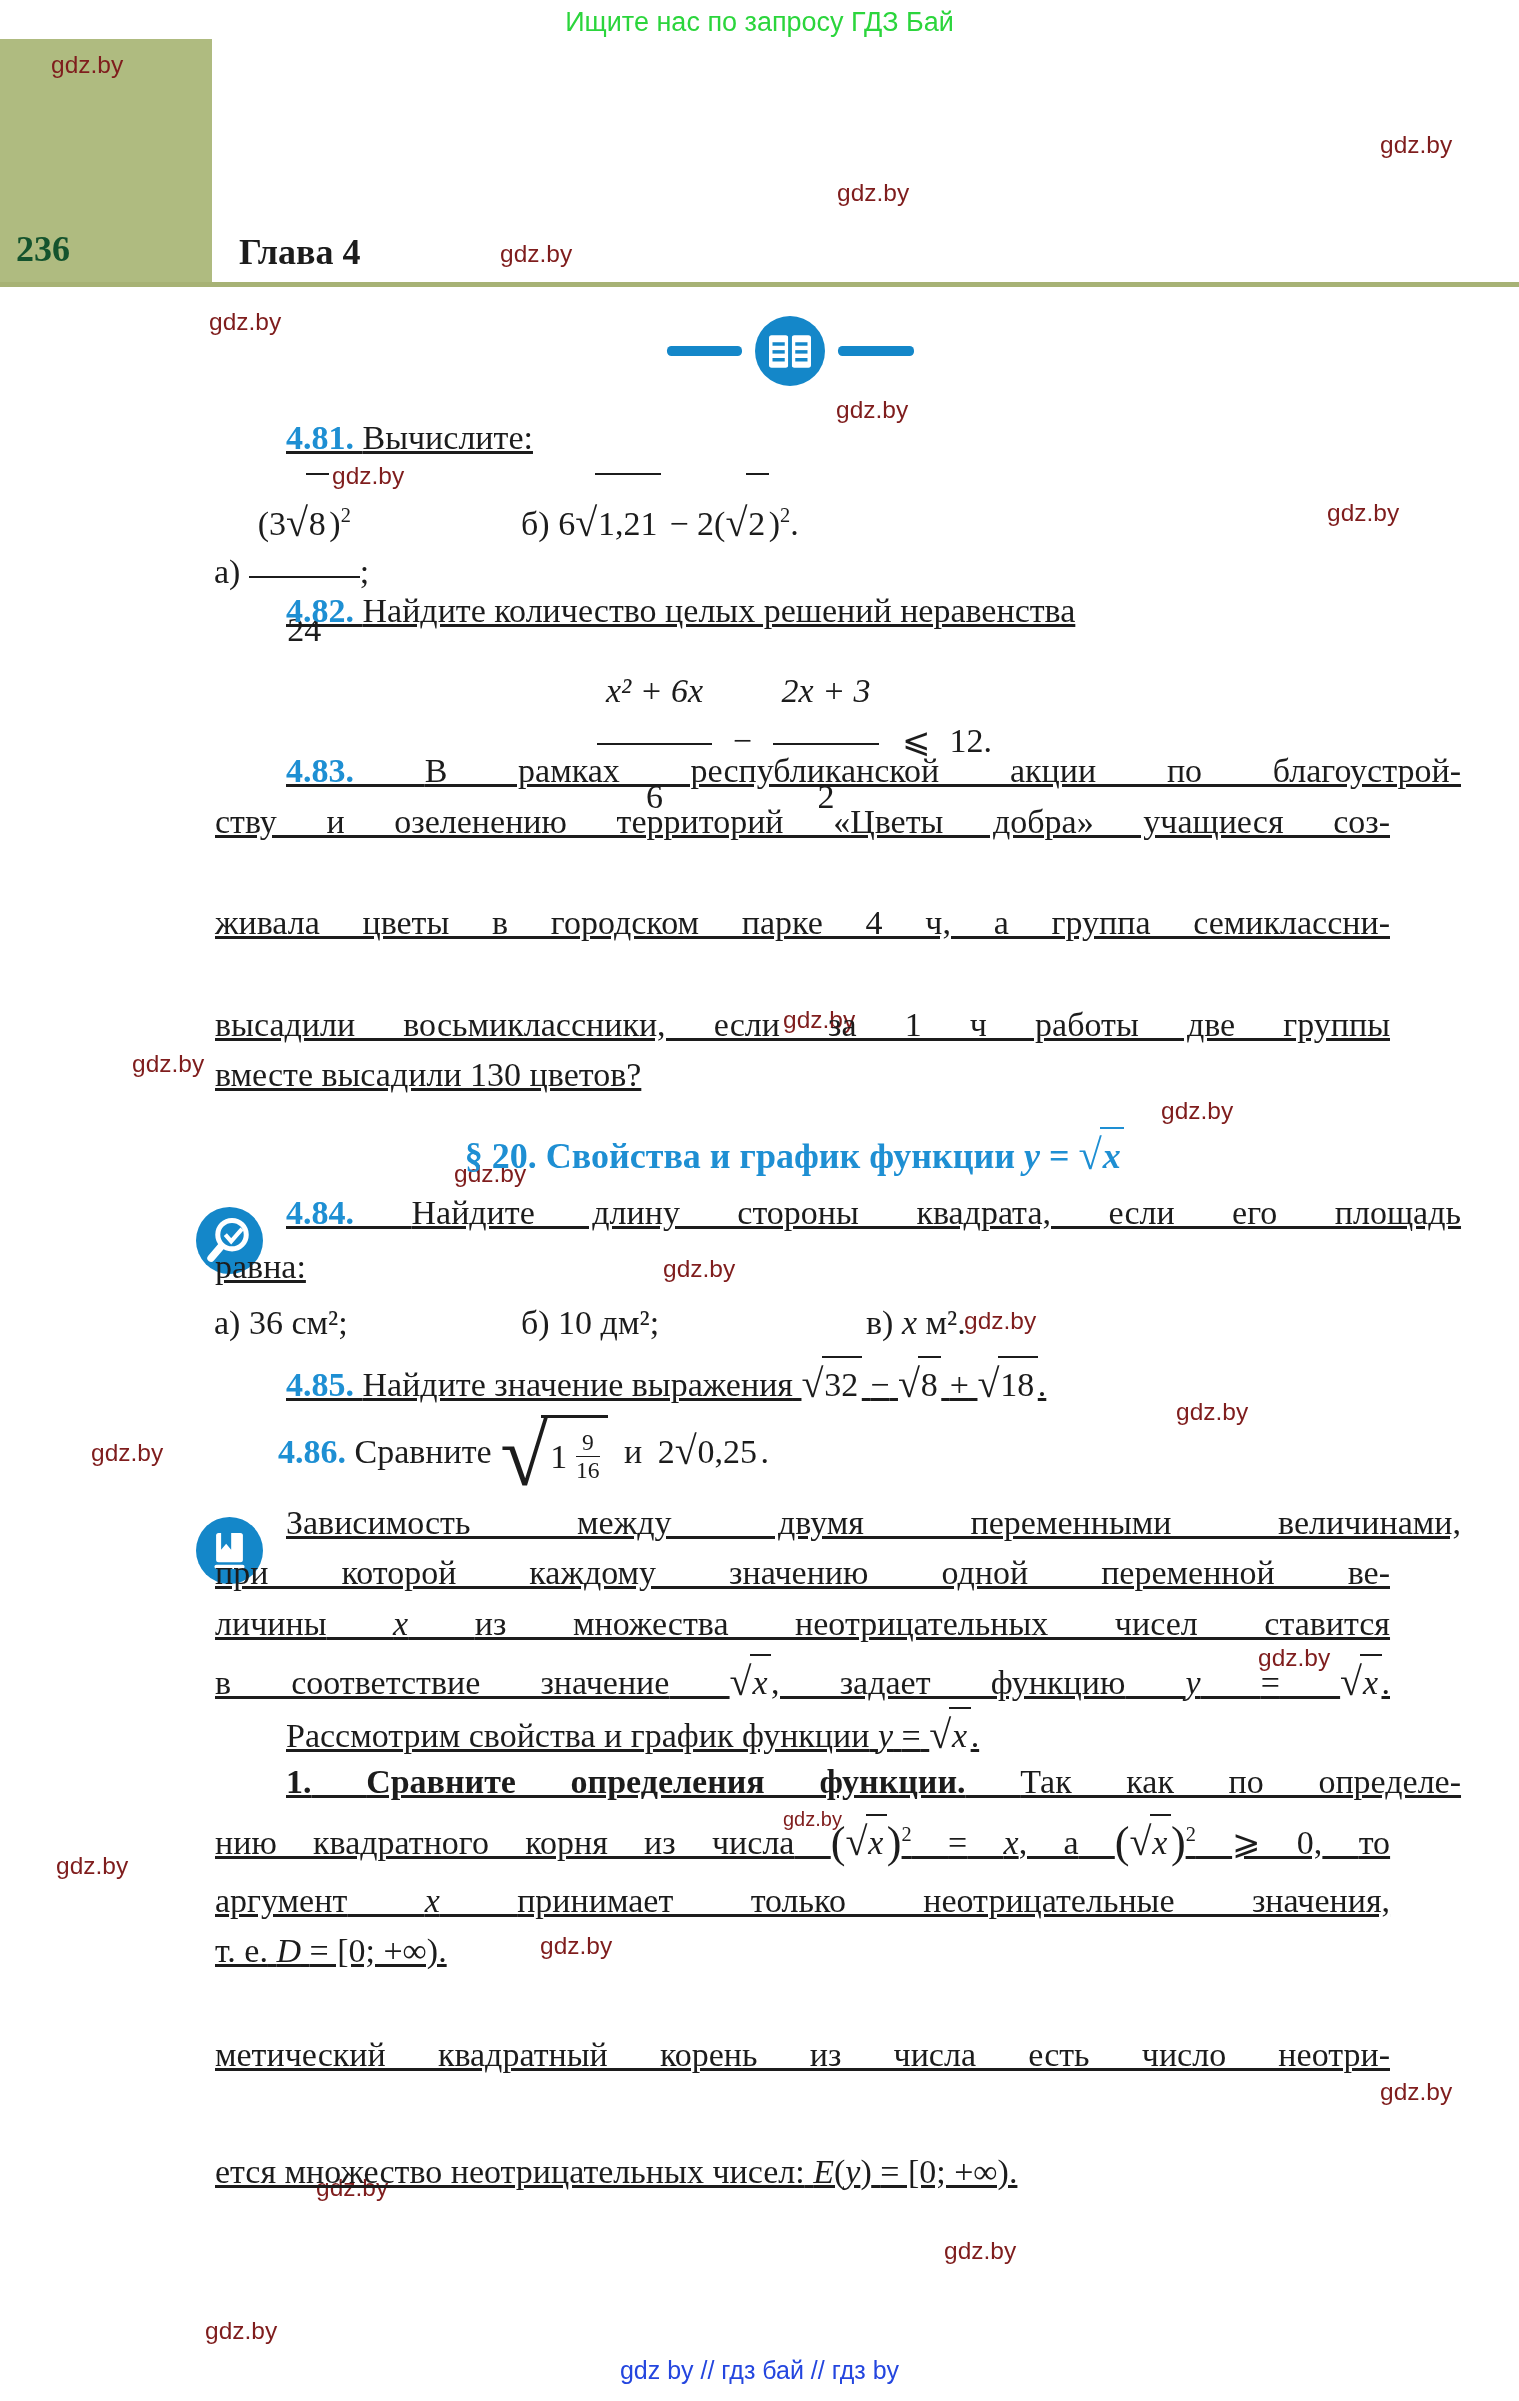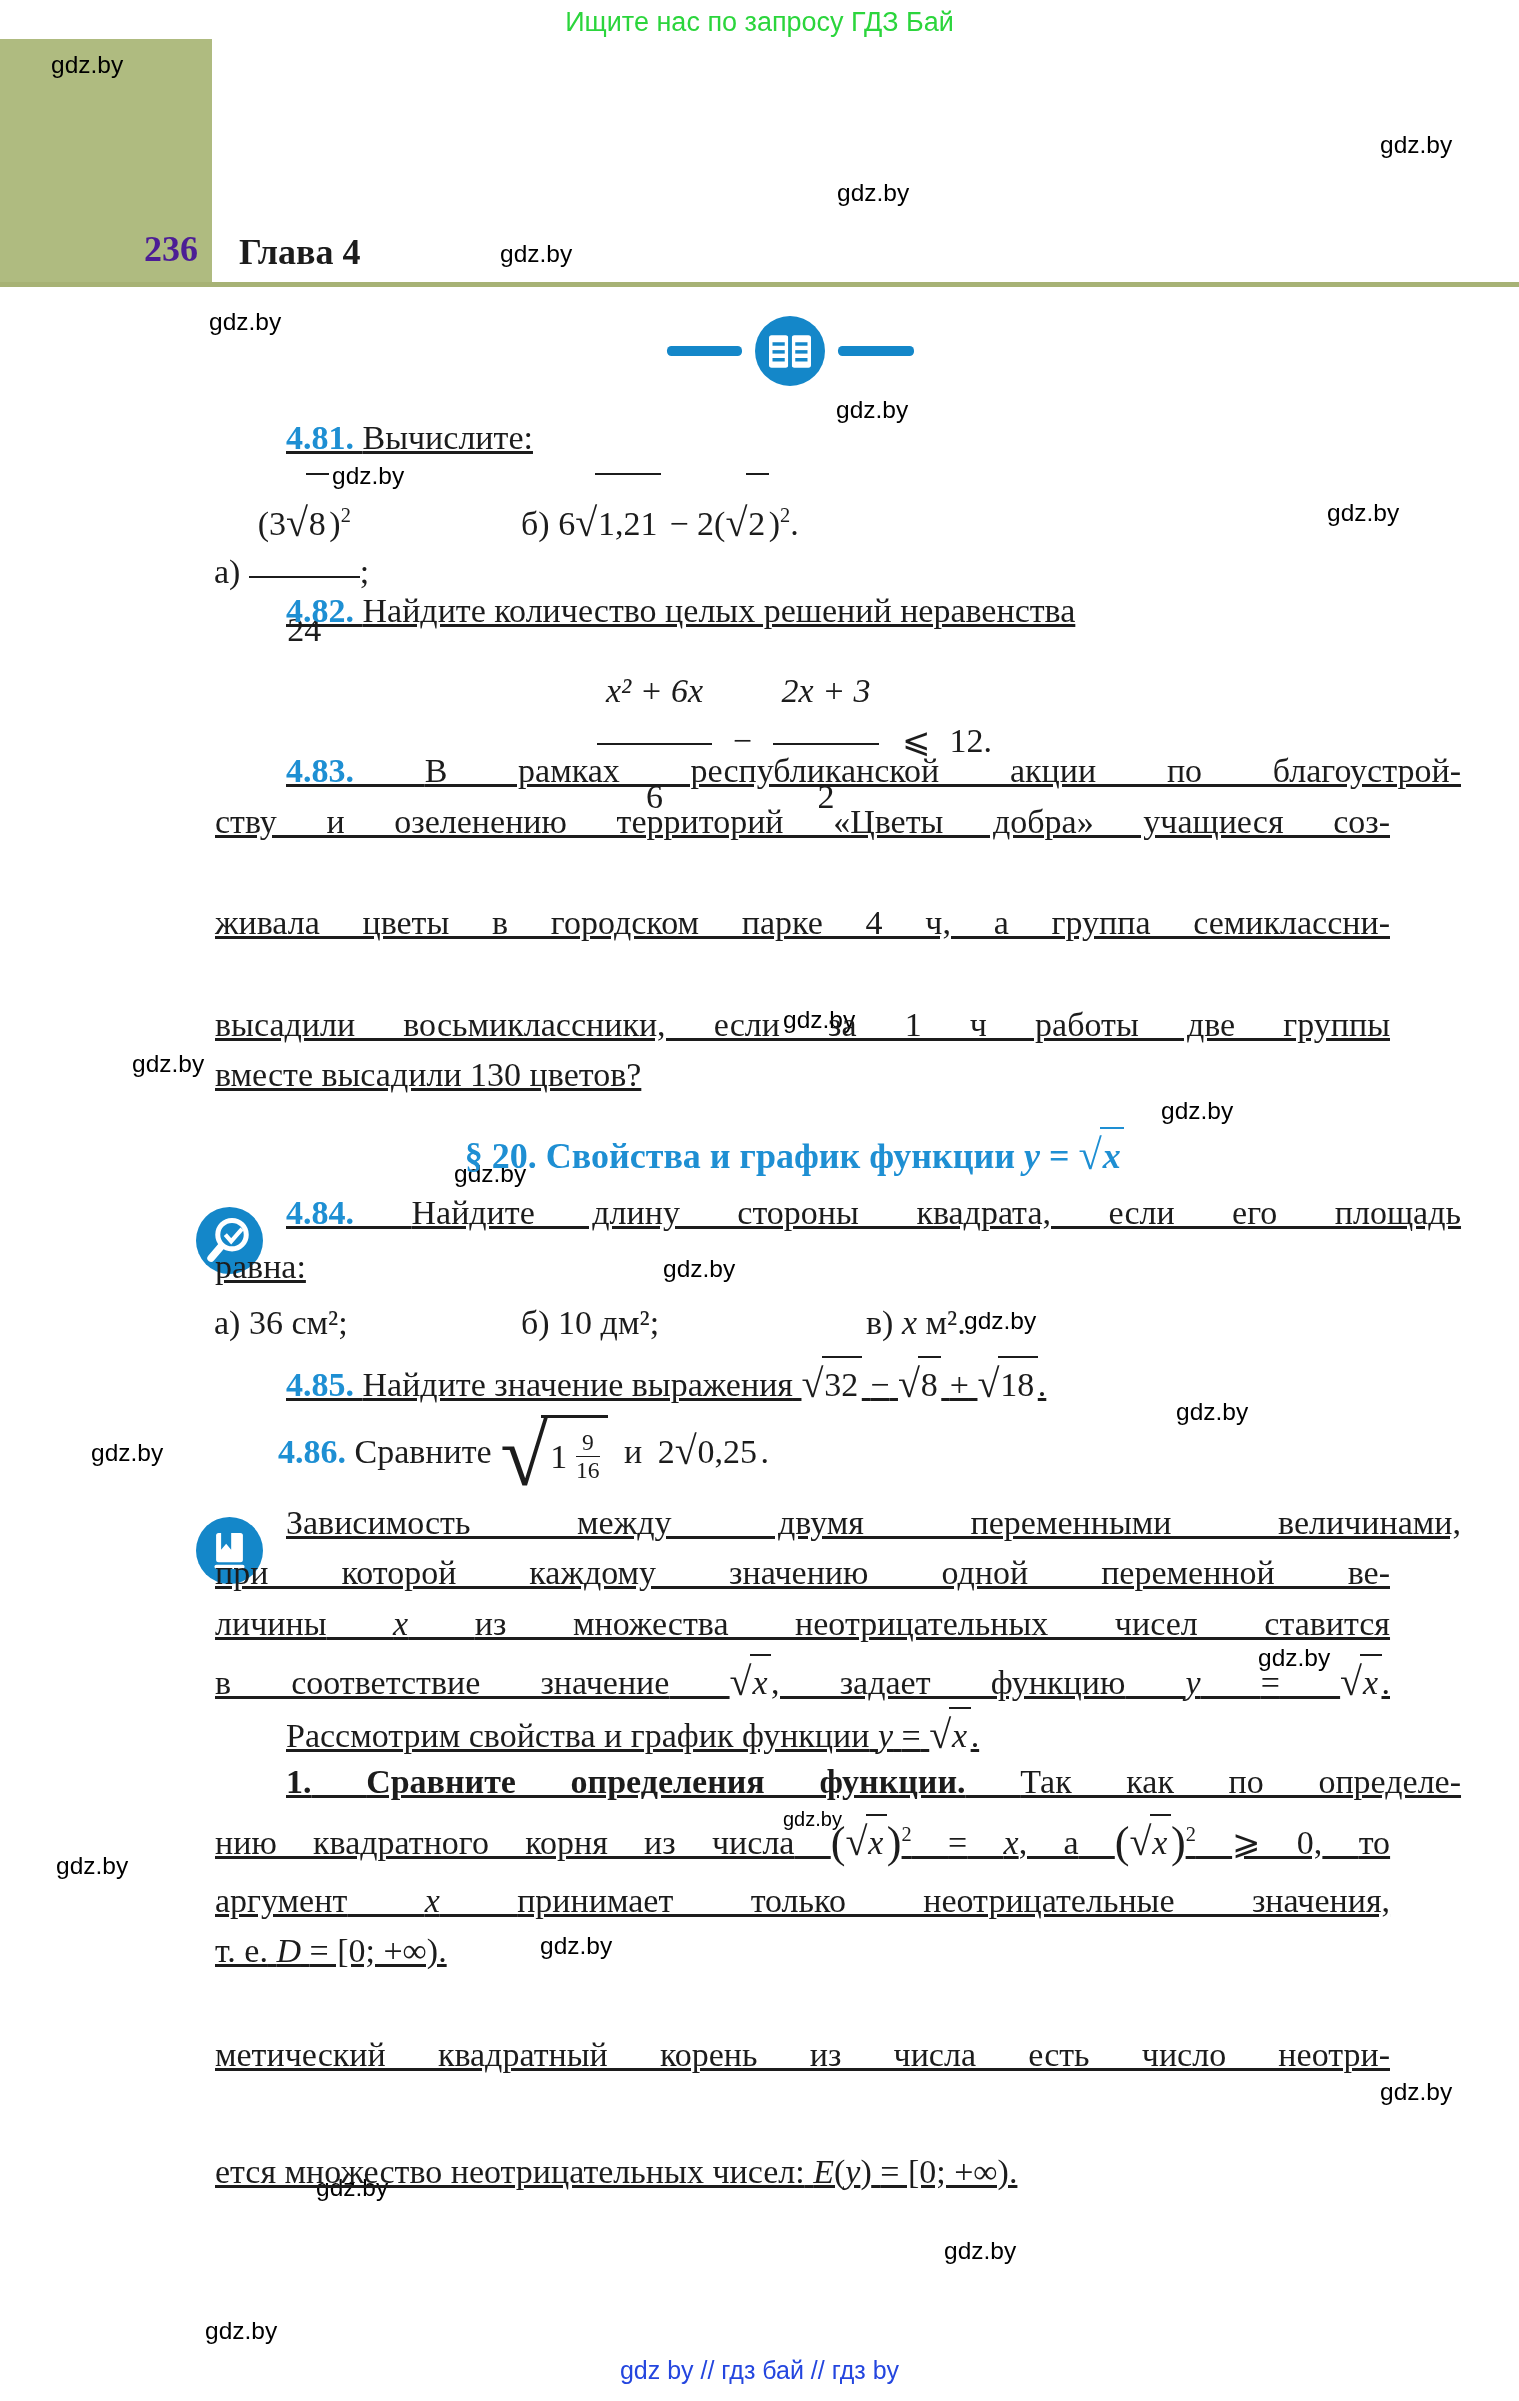--- a/index.html
+++ b/index.html
@@ -1,26 +1,26 @@
 <!DOCTYPE html>
 <html style="font-size:14px"><head>
 <meta charset="utf-8">
 <style>
   html,body{margin:0;padding:0;background:#ffffff;}
   .page{position:relative;width:1519px;height:2401px;background:#fff;overflow:hidden;
         font-family:"Liberation Serif","DejaVu Serif",serif;color:#1c1c1c;}
   .banner{position:absolute;left:0;top:7px;width:100%;text-align:center;
           font-family:"Liberation Sans","DejaVu Sans",sans-serif;font-size:27px;color:#2bd53c;}
   .greenbox{position:absolute;left:0;top:39px;width:212px;height:243px;background:#afbb80;}
-  .pageno{position:absolute;left:0;top:189px;width:198px;text-align:right;
-          font-size:36px;font-weight:bold;color:#4c1d95;}
+  .pageno{position:absolute;left:16px;top:189px;width:198px;text-align:left;
+          font-size:36px;font-weight:bold;color:#14532d;}
   .chapter{position:absolute;left:239px;top:231px;font-size:36px;font-weight:bold;}
   .rule{position:absolute;left:0;top:282px;width:100%;height:5.3px;background:#a7b275;}
   .wm{position:absolute;font-family:"Liberation Sans","DejaVu Sans",sans-serif;
-      font-size:24.5px;color:#000000;white-space:nowrap;}
+      font-size:24.5px;color:#7f1d1d;white-space:nowrap;}
   .wm-sm{font-size:20px;}
   .divbar{position:absolute;top:346px;height:9.6px;background:#1487c9;border-radius:4.4px;}
   .circicon{position:absolute;}
   .line{position:absolute;left:215px;width:1175px;height:51px;line-height:51px;
         font-size:34px;text-decoration:underline;}
   .nowrapline{white-space:nowrap;}
   .j{text-align:justify;text-align-last:justify;}
   .ind{padding-left:71px;}
   .pnum{color:#1e8fd3;font-weight:bold;}
   .bheads{font-weight:bold;}

